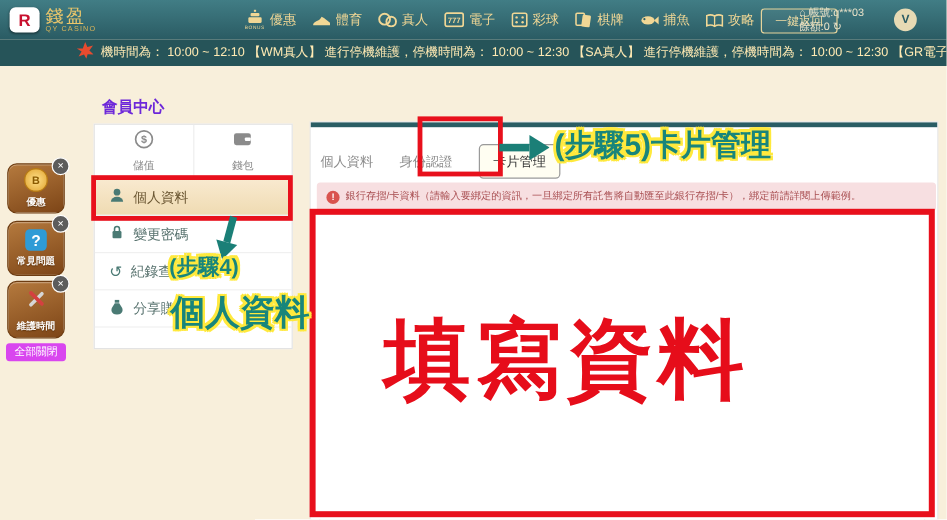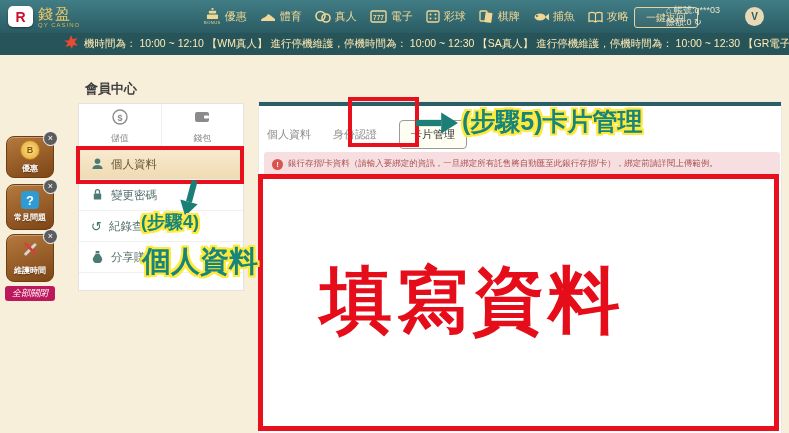--- a/index.html
+++ b/index.html
@@ -31,24 +31,24 @@
   .fw{position:absolute;left:6px;width:46px;border-radius:8px;background:linear-gradient(160deg,#b57a3e,#7d4517);
       border:1px solid #6e3d12;box-shadow:inset 0 1px 0 rgba(255,255,255,.3);z-index:20;
       display:flex;flex-direction:column;align-items:center;justify-content:center;gap:3px;cursor:pointer;}
   .fw .fw-label{color:#fff;font-size:8px;font-weight:bold;text-shadow:0 1px 1px #5a2f08;white-space:nowrap;}
   .fw-close{position:absolute;right:-5px;top:-6px;width:13px;height:13px;border-radius:50%;background:#5c5c5c;color:#fff;
             font-size:9px;line-height:13px;text-align:center;border:1px solid #fff;cursor:pointer;}
   .coin{width:18px;height:18px;border-radius:50%;background:radial-gradient(#ffe08a,#e0a32e);border:1px solid #b97c14;
         color:#8a5a00;font-size:9px;font-weight:bold;display:flex;align-items:center;justify-content:center;}
   .qmark{width:18px;height:18px;border-radius:4px;background:#2e9bd6;color:#fff;font-size:13px;font-weight:bold;
          display:flex;align-items:center;justify-content:center;}
-  .close-all{position:absolute;left:5px;top:286px;width:50px;height:15px;background:#be185d;border-radius:3px;
-             color:#fff;font-size:9px;display:flex;align-items:center;justify-content:center;z-index:20;cursor:pointer;font-style:italic;}
-  
-  .mc-title{position:absolute;left:85px;top:80px;font-size:13px;font-weight:bold;color:#404040;z-index:5;}
+  .close-all{position:absolute;left:5px;top:286px;width:50px;height:15px;background:#d946ef;border-radius:3px;
+             color:#fff;font-size:9px;display:flex;align-items:center;justify-content:center;z-index:20;cursor:pointer;}
+  
+  .mc-title{position:absolute;left:85px;top:80px;font-size:13px;font-weight:bold;color:#6d28d9;z-index:5;}
   .side-card{position:absolute;left:78px;top:103px;width:164px;height:186px;background:#fff;border:1px solid #e3e3e3;z-index:5;}
   .quick-row{display:flex;height:44px;border-bottom:1px solid #eee;}
   .quick-cell{flex:1;display:flex;flex-direction:column;align-items:center;justify-content:center;gap:2px;
               border-right:1px solid #eee;cursor:pointer;}
   .quick-cell:last-child{border-right:none;}
   .quick-cell .ql{font-size:9px;color:#8a8a8a;}
   .menu-row{height:30px;display:flex;align-items:center;gap:7px;padding-left:12px;border-bottom:1px solid #f0f0f0;
             font-size:11.5px;color:#55706c;cursor:pointer;}
   .menu-row.active{background:linear-gradient(180deg,#f9ead0,#efdbb2);color:#6b5733;}
   .hist-glyph{font-size:13px;color:#4a7a74;line-height:1;}

